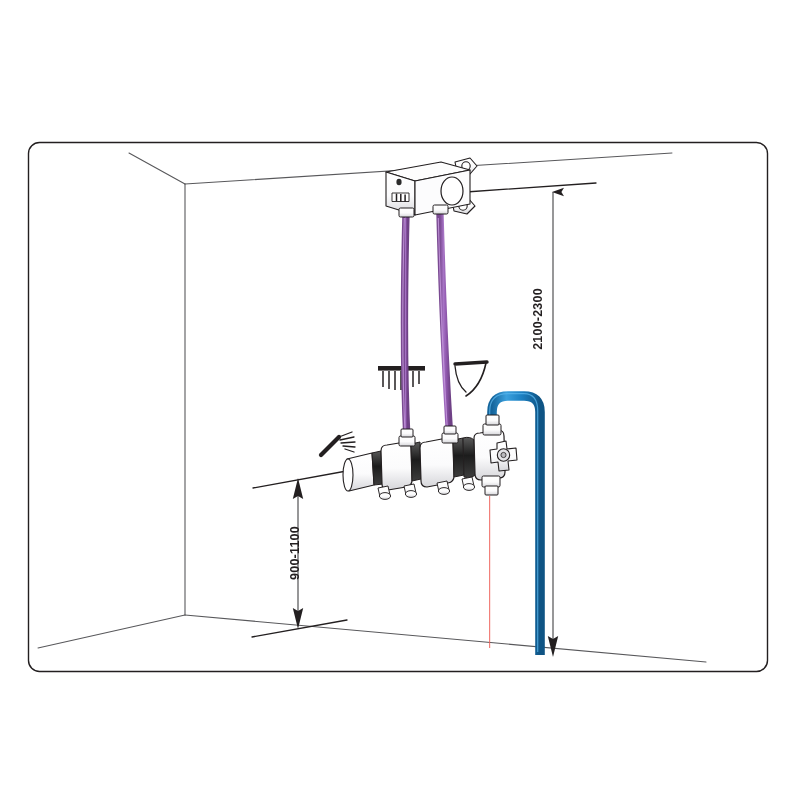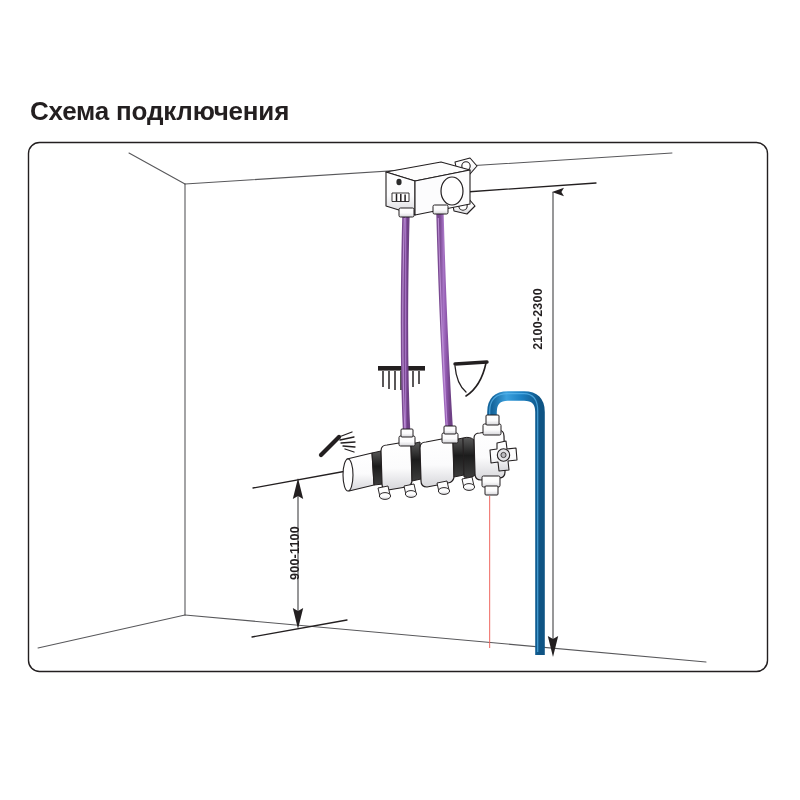--- a/index.html
+++ b/index.html
@@ -55,21 +55,20 @@
     left: 268px;
     top: 546px;
     transform: rotate(-90deg);
   }
 </style>
 </head>
 <body>
 
 <div id="page">
 
-  <div id="title">Схема подключения</div>
 
   <svg id="canvas" viewBox="0 0 800 800" xmlns="http://www.w3.org/2000/svg">
 
     <defs>
       <linearGradient id="gradPurple" x1="0" y1="0" x2="1" y2="0">
         <stop offset="0%" stop-color="#7a4a92"></stop>
         <stop offset="35%" stop-color="#a673c4"></stop>
         <stop offset="60%" stop-color="#9259b0"></stop>
         <stop offset="100%" stop-color="#6f4186"></stop>
       </linearGradient>

